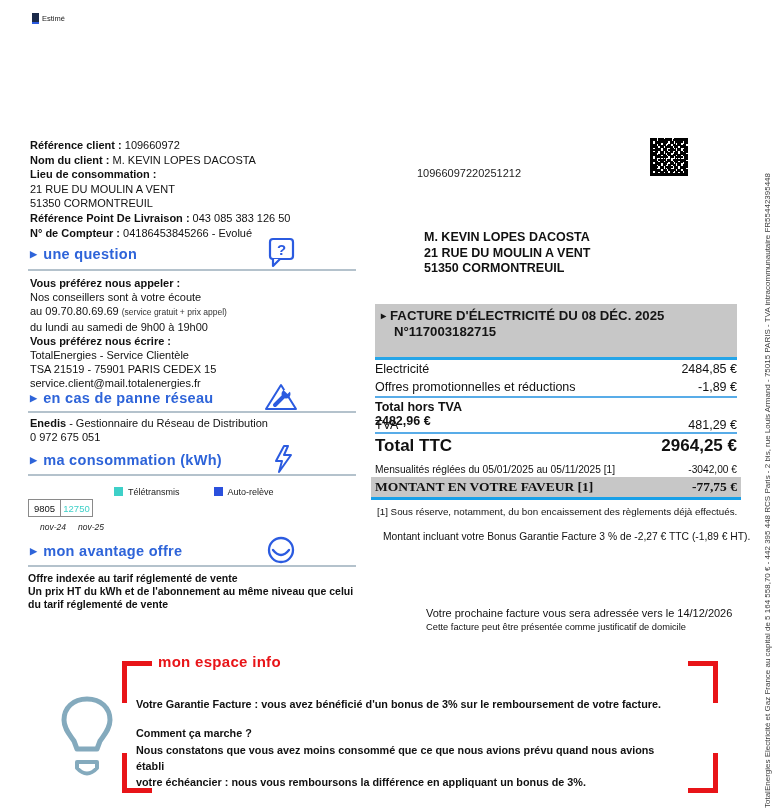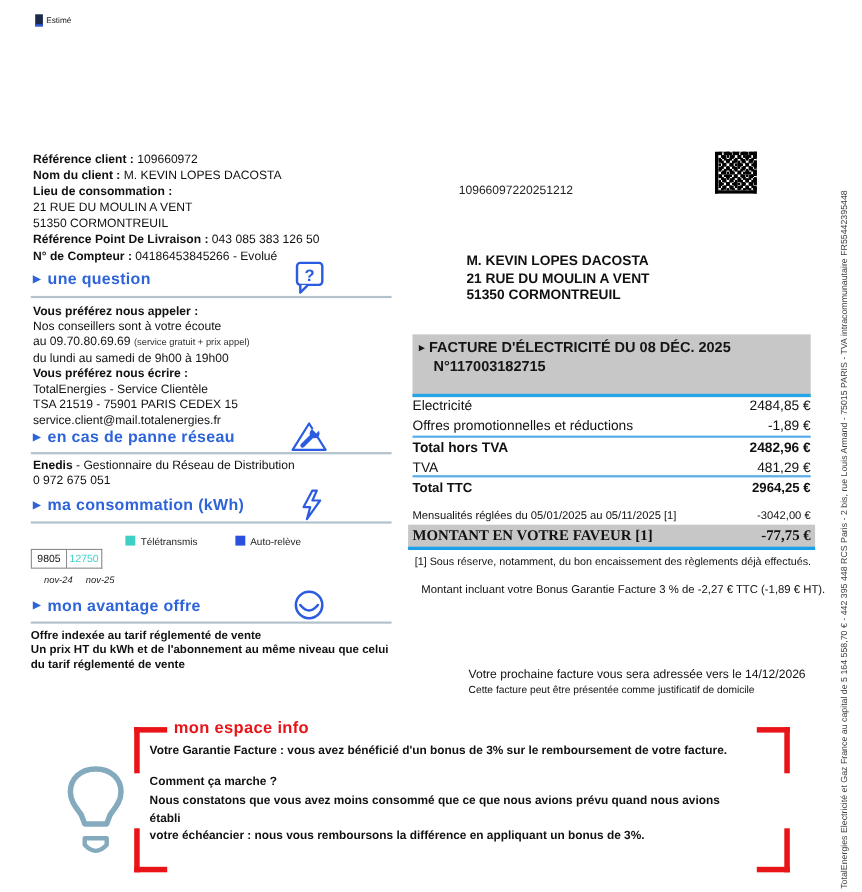--- a/index.html
+++ b/index.html
@@ -49,40 +49,40 @@
       background-size:7px 7px,5px 5px;}
   .recipient{position:absolute;left:424px;top:230px;font-size:12.5px;font-weight:bold;line-height:15.5px;color:#111;}
 
   .inv-title{position:absolute;left:375px;top:304px;width:362px;box-sizing:border-box;background:#c7c7c7;
              border-bottom:3px solid #25a5e8;padding:4px 6px 17px 6px;font-weight:bold;font-size:13.2px;color:#151515;line-height:16px;}
   .inv-title .arr{font-size:10px;vertical-align:1px;margin-right:4px;}
   .inv-title .l2{padding-left:13px;}
 
   .inv-table{position:absolute;left:375px;top:358px;width:362px;height:148px;}
   .inv-row{position:absolute;left:0;right:0;display:flex;justify-content:space-between;font-size:12.5px;color:#111;}
-  .inv-row.bold{font-weight:bold;}
-  .inv-row.ttc{font-weight:bold;font-size:12px;}
+  .inv-row.bold{font-weight:bold;flex-direction:column;}
+  .inv-row.ttc{font-weight:bold;font-size:17px;}
   .inv-row.small{font-size:10.2px;}
   .inv-sep{position:absolute;left:0;right:0;height:2px;background:#58ace8;}
   .inv-row.highlight{background:#c7c7c7;font-weight:bold;font-size:13.5px;padding:2px 4px;left:-4px;right:-4px;
                      border-bottom:3px solid #18a0e8;font-family:Liberation Serif, serif;}
 
   .footnote1{position:absolute;left:377px;top:506px;font-size:9.8px;color:#111;}
   .footnote2{position:absolute;left:383px;top:531px;font-size:10.3px;color:#111;}
   .nextinv{position:absolute;left:426px;top:607px;font-size:11px;color:#111;}
   .proof{position:absolute;left:426px;top:622px;font-size:9.3px;color:#111;}
 
   
   .bracket{position:absolute;width:30px;box-sizing:border-box;}
   .br-tl{left:122px;top:661px;height:42px;border-top:5px solid #e81418;border-left:5px solid #e81418;}
   .br-tr{left:688px;top:661px;height:42px;border-top:5px solid #e81418;border-right:5px solid #e81418;}
   .br-bl{left:122px;top:753px;height:40px;border-bottom:5px solid #e81418;border-left:5px solid #e81418;}
   .br-br{left:688px;top:753px;height:40px;border-bottom:5px solid #e81418;border-right:5px solid #e81418;}
   .info-title{position:absolute;left:158px;top:653px;color:#e81418;font-weight:bold;font-size:15px;letter-spacing:.3px;}
-  .info-line{position:absolute;left:136px;font-size:10.8px;font-weight:bold;color:#111;}
+  .info-line{position:absolute;left:136px;font-size:10.8px;font-weight:bold;color:#111;margin-top:22px;}
 
   
   .vtext{position:absolute;left:763px;top:808px;transform:rotate(-90deg);transform-origin:0 0;
          white-space:nowrap;font-size:8px;color:#3c3c3c;}
 </style>
 </head>
 <body>
 
 <div class="page">
 

